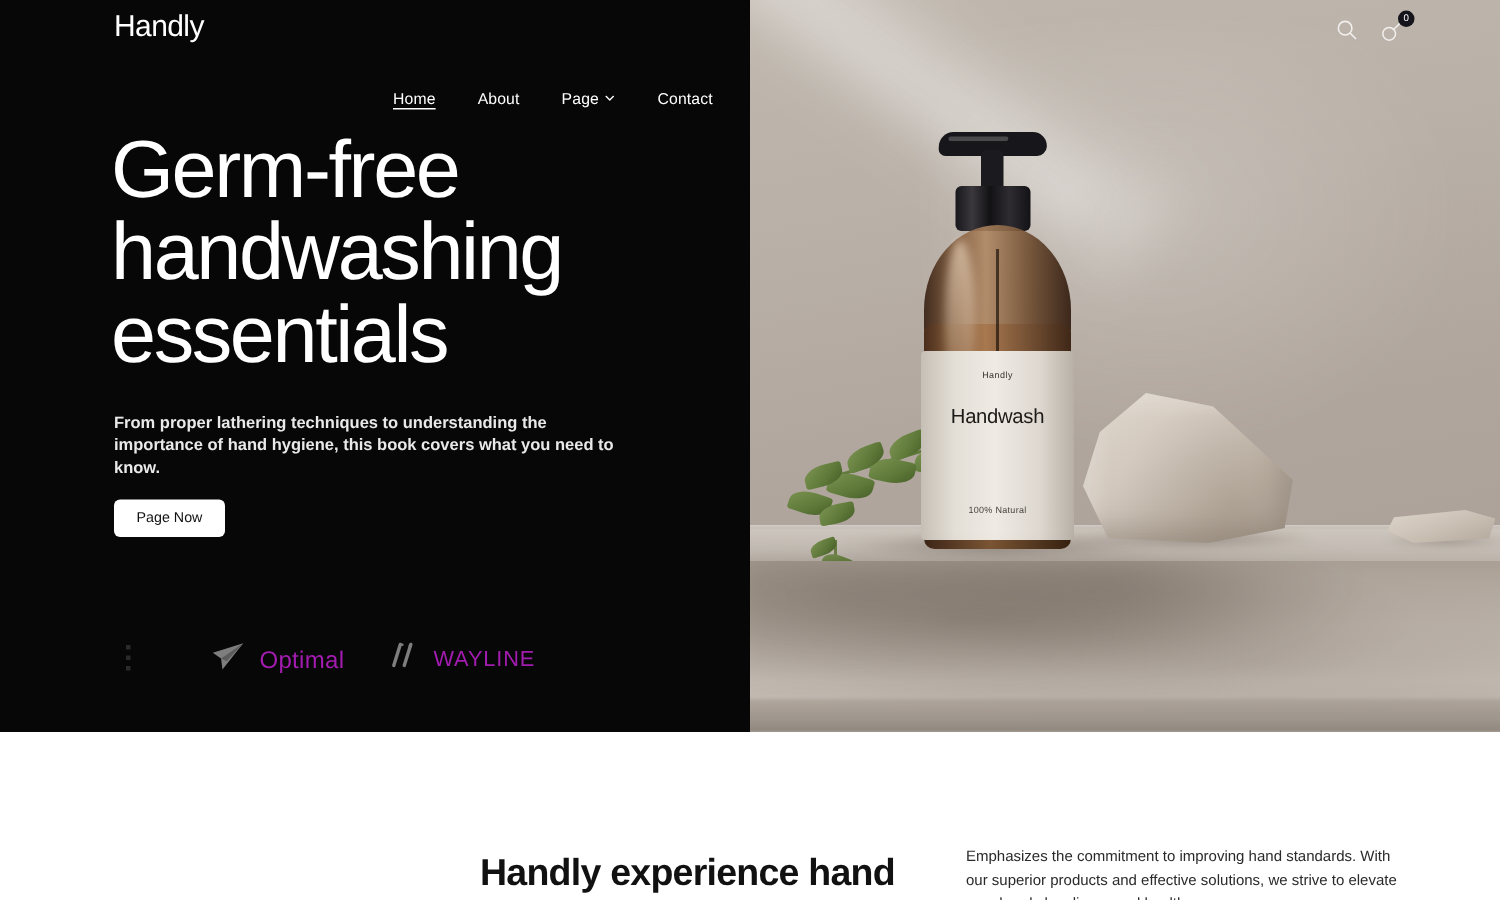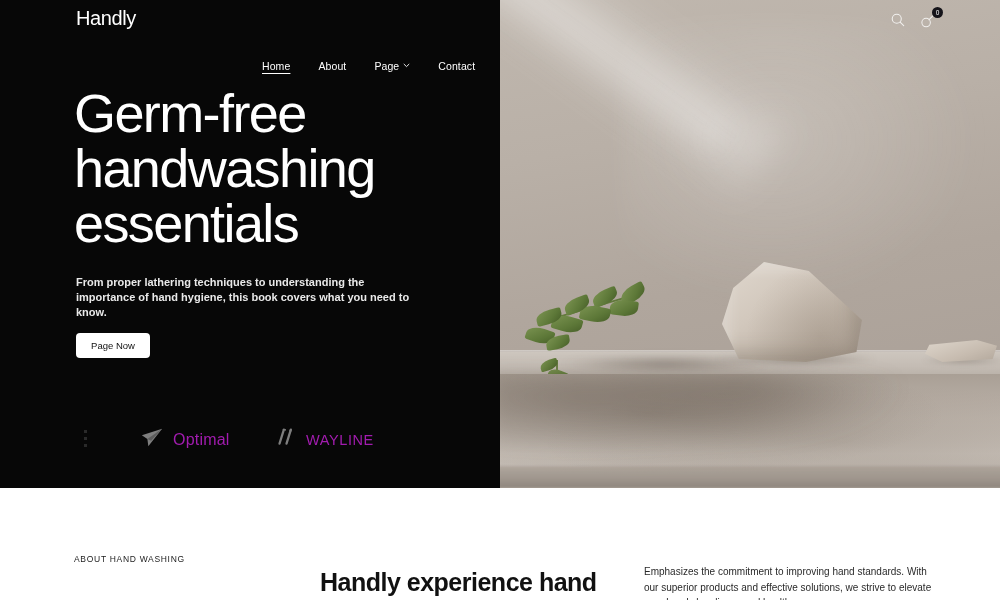--- a/index.html
+++ b/index.html
@@ -271,20 +271,35 @@
         <div class="leaf" style="left:40px; top:24px; width:26px; height:14px; transform:rotate(-20deg);"></div>
         <div class="leaf" style="left:28px; top:42px; width:30px; height:16px; transform:rotate(16deg);"></div>
         <div class="leaf" style="left:12px; top:36px; width:26px; height:14px; transform:rotate(-14deg);"></div>
         <div class="leaf" style="left:2px; top:54px; width:28px; height:15px; transform:rotate(18deg);"></div>
         <div class="leaf" style="left:22px; top:62px; width:24px; height:13px; transform:rotate(-10deg);"></div>
         <div class="leaf" style="left:24px; top:96px; width:20px; height:11px; transform:rotate(22deg);"></div>
         <div class="leaf" style="left:16px; top:86px; width:18px; height:10px; transform:rotate(-18deg);"></div>
       </div>
 
       <div class="bottle-shadow"></div>
+      <div class="bottle-wrap">
+        <div class="pump-head"></div>
+        <div class="pump-neck"></div>
+        <div class="pump-collar"></div>
+        <div class="bottle-shoulder"></div>
+        <div class="bottle-body"></div>
+        <div class="bottle-seam"></div>
+        <div class="bottle-gloss"></div>
+        <div class="bottle-base"></div>
+        <div class="label">
+          <div class="brand">Handly</div>
+          <div class="pname">Handwash</div>
+          <div class="natural">100% Natural</div>
+        </div>
+      </div>
 
       <div class="stone-big-shadow"></div>
       <div class="stone-big"></div>
       <div class="stone-small-shadow"></div>
       <div class="stone-small"></div>
 
       <div class="slab-face"></div>
       <div class="slab-lip"></div>
     </div>
 
@@ -336,33 +351,30 @@
       <div class="logo-item" style="left:64px; top:6px;">
         <span>
           <svg viewBox="0 0 26 26" width="24" height="24">
             <path d="M2 10 L24 3 L9 22 L8 14 Z" fill="#7e7e7e"></path>
             <path d="M8 14 L24 3 L12 16 Z" fill="#5c5c5c"></path>
           </svg>
         </span>
         <span class="name">Optimal</span>
       </div>
 
-      <div class="logo-item" style="left:200px; top:7px;">
+      <div class="logo-item" style="left:183px; top:7px;">
         <span>
           <svg viewBox="0 0 24 24" width="21" height="21">
             <path d="M9 3 L4 19" stroke="#7e7e7e" stroke-width="2.6" stroke-linecap="round"></path>
             <path d="M17 3 L12 19" stroke="#7e7e7e" stroke-width="2.6" stroke-linecap="round"></path>
             <circle cx="16.5" cy="4.2" r="1.3" fill="#7e7e7e"></circle>
             <circle cx="10.5" cy="3.2" r="1.0" fill="#7e7e7e"></circle>
           </svg>
         </span>
         <span class="name" style="font-size:14.5px; letter-spacing:0.6px;">WAYLINE</span>
       </div>
     </div>
   </section>
 
-  <section class="about">
-    <div class="eyebrow">ABOUT HAND WASHING</div>
-  </section>
   <h2 class="about-title">Handly experience hand</h2>
   <p class="about-copy">Emphasizes the commitment to improving hand standards. With our superior products and effective solutions, we strive to elevate your hand cleanliness and health.</p>
 
 </div>
 
 </body></html>

